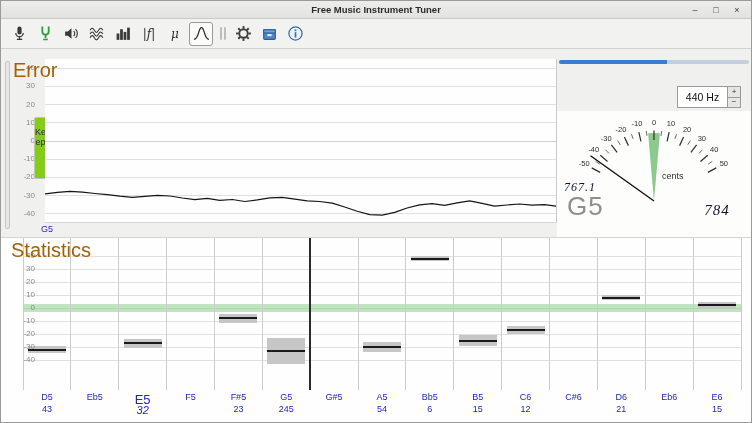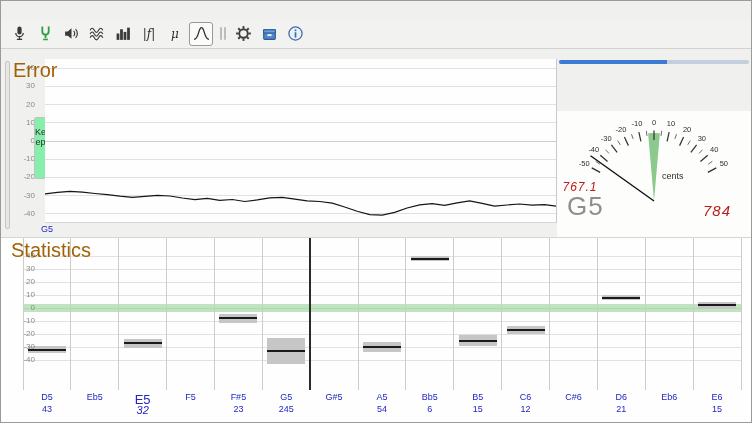--- a/index.html
+++ b/index.html
@@ -24,21 +24,21 @@
   .tb.selected { border-color:#999997; background:#fbfbfa; }
   .tb-text { font-family:"DejaVu Serif", serif; font-style:italic; font-size:12px; color:#2e2e2e; }
   .tb-sep { width:10px; height:20px; display:flex; align-items:center; justify-content:center; gap:2px; margin:0 3px; }
   .tb-sep i { display:block; width:2px; height:13px; background:#bdbdbb; border-radius:1px; }
 
   
   .handle-strip { position:absolute; left:4px; top:60px; width:5px; height:168px;
     background:#e6e6e4; border:1px solid #c6c6c4; border-radius:2px; }
   #error-axis { position:absolute; left:2px; top:58px; width:32px; height:164px; }
   .keep-btn { position:absolute; left:33px; top:116px; width:13px; height:62px;
-    background:#86efac; border:1px solid #c2c2c0; border-radius:2px;
+    background:#84cc16; border:1px solid #c2c2c0; border-radius:2px;
     font-size:9px; line-height:10px; color:#2e2e2e; text-align:center;
     word-break:break-all; padding-top:9px; cursor:pointer; }
   #error-plot { position:absolute; left:44px; top:58px; width:512px; height:164px; background:#fefefe;
     border-right:1px solid #c9c9c7; border-bottom:1px solid #d6d6d4; overflow:hidden; }
   .panel-title { position:absolute; font-size:20px; color:#a16207; z-index:5; pointer-events:none; }
   #error-title { left:12px; top:58px; }
   .note-under { position:absolute; left:40px; top:223px; font-size:9px; color:#2424c0; }
 
   
   #stab-track { position:absolute; left:558px; top:59px; width:190px; height:4px;
@@ -51,38 +51,46 @@
     font-size:9.5px; color:#1a1a1a; }
   #tf-spin { position:absolute; left:676px; top:85px; width:64px; height:22px; display:flex; }
   #tf-value { flex:1; background:#ffffff; border:1px solid #9a9a98; font-size:10.5px; color:#111;
     display:flex; align-items:center; justify-content:center; }
   #tf-btns { width:13px; display:flex; flex-direction:column; }
   .spin-btn { flex:1; background:#e6e6e4; border:1px solid #9a9a98; border-left:none; font-size:8px;
     line-height:8px; color:#333; display:flex; align-items:center; justify-content:center; cursor:pointer; }
   .spin-btn + .spin-btn { border-top:none; }
   #dial-area { position:absolute; left:556px; top:110px; width:196px; height:126px; background:#fdfdfc; }
   #gauge-svg { position:absolute; left:556px; top:110px; }
-  .seg { font-family:Liberation Sans, sans-serif; font-style:italic; color:#b91c1c; letter-spacing:1px; }
+  .seg { font-family:Liberation Serif, serif; font-style:italic; color:#0f172a; letter-spacing:1px; }
   #freq-reading { position:absolute; left:550px; top:179px; width:58px; text-align:center; font-size:12px; }
   #cents-label { position:absolute; left:661px; top:170px; font-size:9px; color:#2e2e2e; }
   #note-name { position:absolute; left:566px; top:190px; font-size:26px; color:#8e8e8e; letter-spacing:1px; }
   #target-freq { position:absolute; left:692px; top:201px; width:48px; text-align:center; font-size:15px; }
 
   
   #stats-panel { position:absolute; left:0; top:236px; width:752px; height:187px; background:#fefefe;
     border-top:1px solid #d5d5d3; overflow:hidden; }
   #stats-title { left:10px; top:1px; }
   #stats-axis { position:absolute; left:2px; top:0; width:32px; height:160px; z-index:4; }
   #stats-plot { position:absolute; left:22px; top:0; width:718px; height:187px; }
 </style>
 </head>
 <body>
 
 <div class="window">
 
+  <div class="titlebar">
+    <div class="title">Free Music Instrument Tuner</div>
+    <div class="win-btns">
+      <span class="win-btn">–</span>
+      <span class="win-btn">□</span>
+      <span class="win-btn">×</span>
+    </div>
+  </div>
 
   <div class="toolbar">
     <div class="tb">
       <svg width="17" height="17" viewBox="0 0 16 16">
         <rect x="6" y="1.5" width="4" height="7.5" rx="2" fill="#3a3a3a"></rect>
         <path d="M4.5,7.5 a3.5,3.5 0 0 0 7,0" fill="none" stroke="#3a3a3a" stroke-width="1.2"></path>
         <line x1="8" y1="11" x2="8" y2="13.5" stroke="#3a3a3a" stroke-width="1.2"></line>
         <line x1="5.5" y1="13.5" x2="10.5" y2="13.5" stroke="#3a3a3a" stroke-width="1.2"></line>
       </svg>
     </div>
@@ -187,20 +195,27 @@
       <svg viewBox="0 0 512 164" width="512" height="164" style="position:absolute;left:0;top:0">
         <polyline points="0.0,134.8 12.5,133.4 25.0,132.3 37.5,133.2 50.0,134.5 62.4,135.6 74.9,137.2 87.4,138.3 99.9,137.4 112.4,136.3 124.9,137.0 137.4,139.0 149.9,140.7 162.3,139.4 174.8,141.4 187.3,140.5 199.8,142.5 212.3,140.9 224.8,138.8 237.3,138.3 249.8,140.1 262.2,141.8 274.7,142.5 287.2,144.1 299.7,148.0 312.2,152.3 324.7,155.6 337.2,156.2 349.7,153.4 362.1,149.0 374.6,145.8 387.1,144.7 399.6,146.3 412.1,143.8 424.6,141.9 437.1,144.3 449.6,147.2 462.0,146.0 474.5,145.0 487.0,146.1 499.5,145.6 512.0,147.2" fill="none" stroke="#151515" stroke-width="1.2"></polyline>
       </svg>
     </div>
   <div class="panel-title" id="error-title">Error</div>
   <div class="note-under">G5</div>
 
   <div id="stab-track">
       <div id="stab-fill" style="width: 57%;"></div>
     </div>
+  <div id="tf-spin">
+    <div id="tf-value">440 Hz</div>
+    <div id="tf-btns">
+      <div class="spin-btn">+</div>
+      <div class="spin-btn">−</div>
+    </div>
+  </div>
   <div id="dial-area"></div>
   <svg id="gauge-svg" width="196" height="100" viewBox="0 0 196 100">
       <path d="M97,90 L91.1,22.3 A68,68 0 0 1 102.9,22.3 Z" fill="#8cc98c"></path>
       <line x1="34.75219470344565" y1="56.902254823594696" x2="43.14019683560546" y2="61.36223467006066" stroke="#2e2e2e" stroke-width="1.2"></line>
       <text x="27.2" y="55.4" text-anchor="middle" font-size="7.5" fill="#2e2e2e" font-family="&quot;Liberation Sans&quot;, sans-serif">-50</text>
       <line x1="38.6908195136434" y1="50.373121861424785" x2="42.82622238501621" y2="53.183538750685436" stroke="#2e2e2e" stroke-width="0.7"></line>
       <line x1="43.31154931866006" y1="44.30754697504927" x2="50.54616324025906" y2="50.464686035149015" stroke="#2e2e2e" stroke-width="1.2"></line>
       <text x="36.8" y="41.3" text-anchor="middle" font-size="7.5" fill="#2e2e2e" font-family="&quot;Liberation Sans&quot;, sans-serif">-40</text>
       <line x1="48.56033048828818" y1="38.7764856965462" x2="51.995768042310296" y2="42.40935905140108" stroke="#2e2e2e" stroke-width="0.7"></line>
       <line x1="54.375762402202575" y1="33.84464077929417" x2="60.11945399339513" y2="41.41167500052403" stroke="#2e2e2e" stroke-width="1.2"></line>

